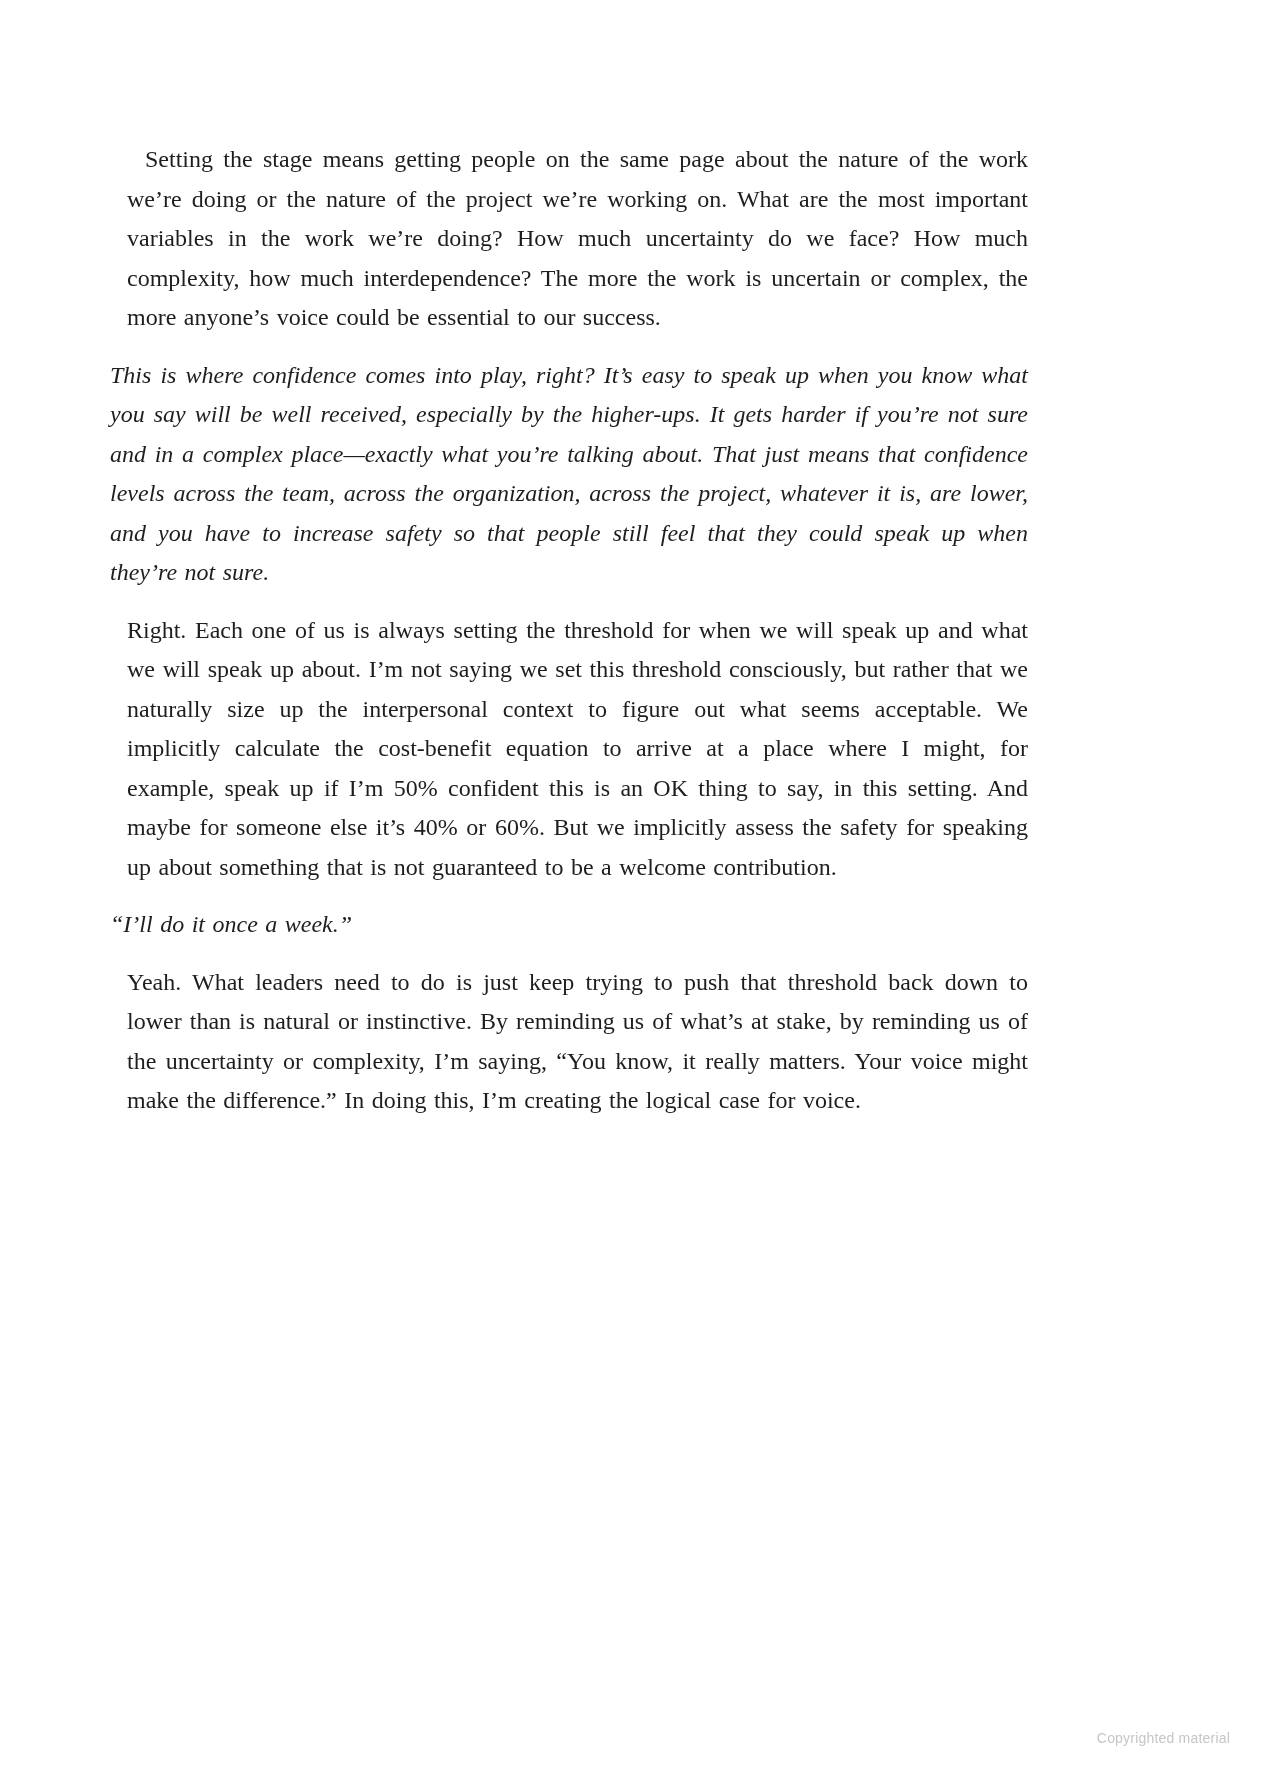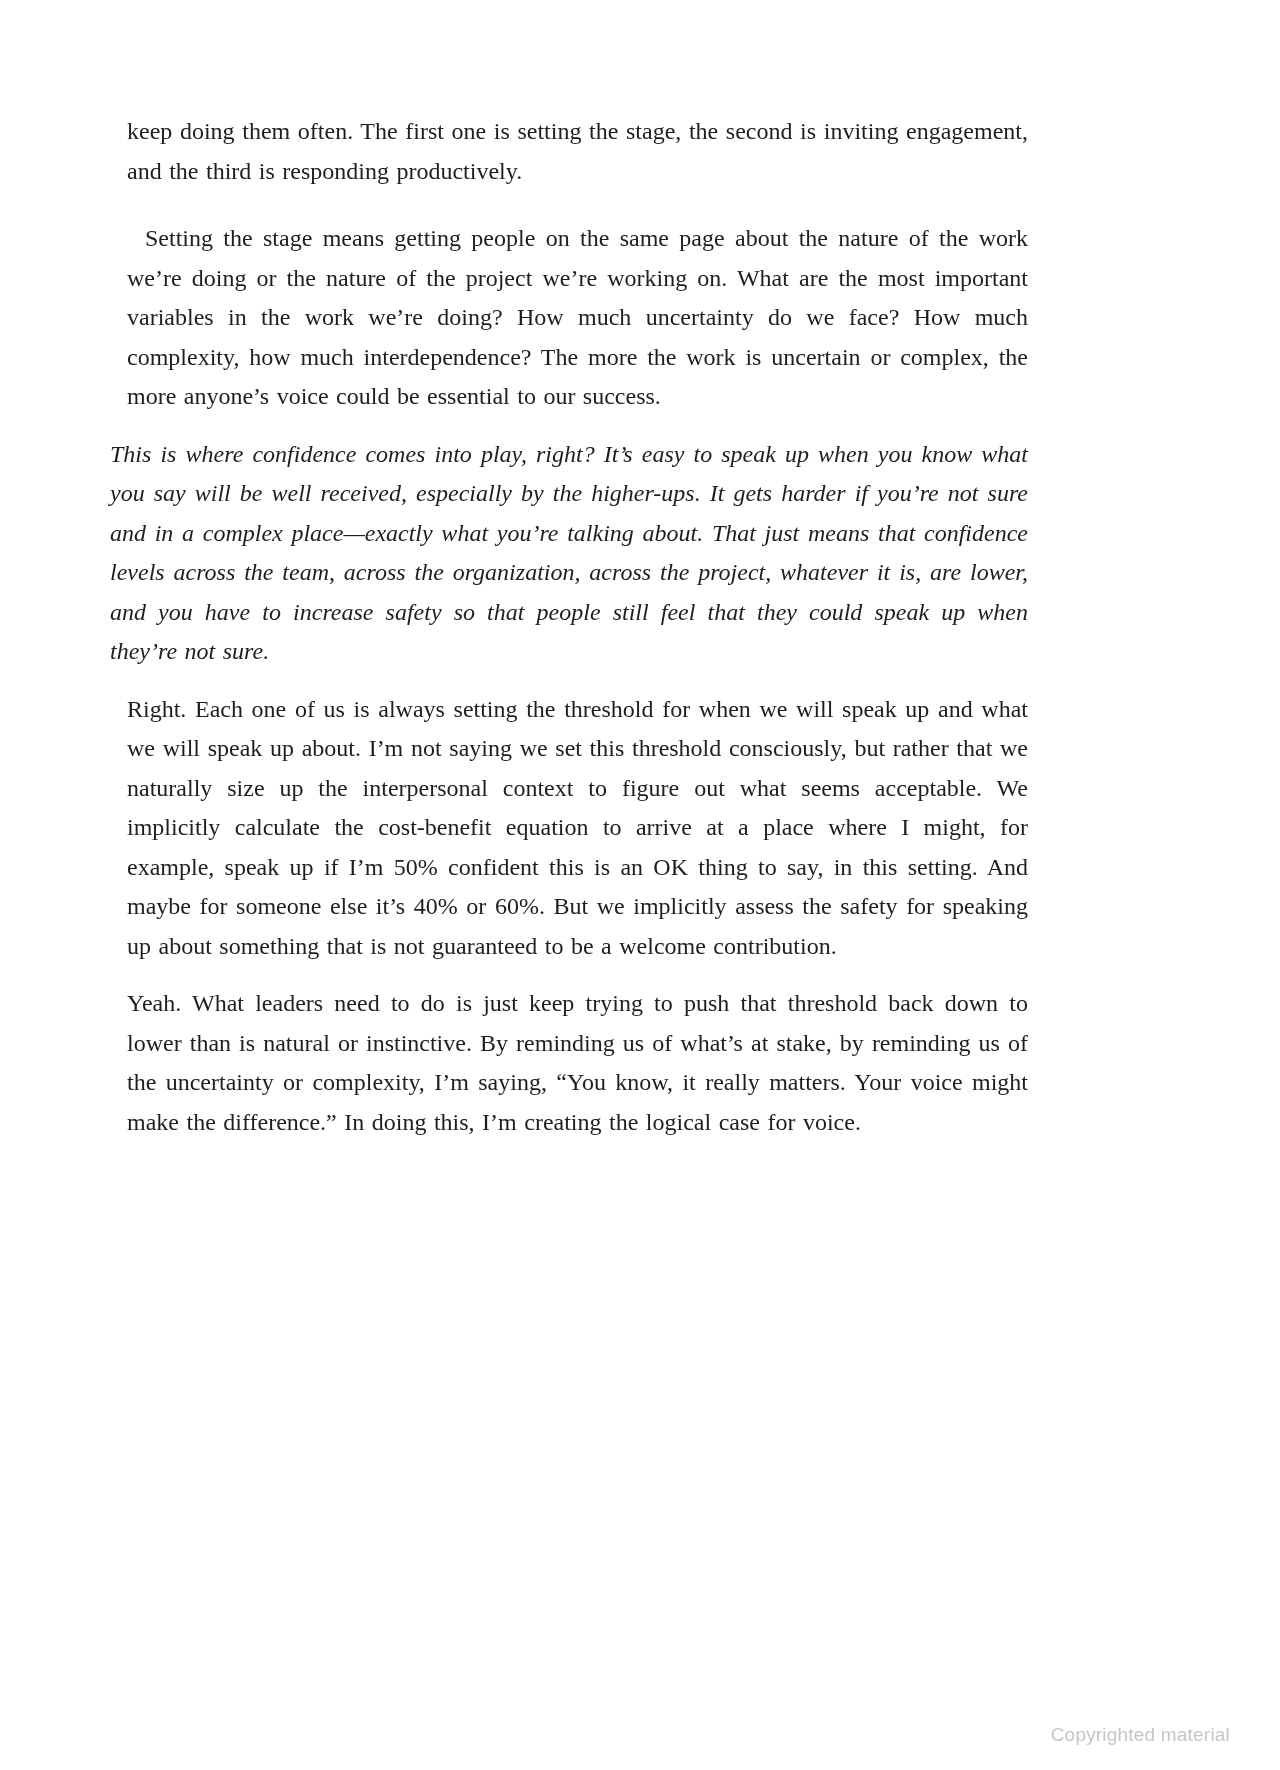--- a/index.html
+++ b/index.html
@@ -44,31 +44,31 @@
   p.question {
     padding-left: 0;
     font-style: italic;
     font-family: Liberation Serif, serif;
   }
   .watermark {
     position: absolute;
     right: 50px;
     bottom: 24px;
     font-family: "Liberation Sans", sans-serif;
-    font-size: 19px;
+    font-size: 14px;
     color: #c6c6c6;
     letter-spacing: 0.2px;
   }
 </style>
 </head>
 <body>
 
 <main class="page">
   <div class="text-column">
 
-  <p class="body">keep doing them often. The first one is setting the stage, the second is inviting engagement, and the third is responding productively.</p>
       <p class="body indent">Setting the stage means getting people on the same page about the nature of the work we’re doing or the nature of the project we’re working on. What are the most important variables in the work we’re doing? How much uncertainty do we face? How much complexity, how much interdependence? The more the work is uncertain or complex, the more anyone’s voice could be essential to our success.</p>
       <p class="question">This is where confidence comes into play, right? It’s easy to speak up when you know what you say will be well received, especially by the higher-ups. It gets harder if you’re not sure and in a complex place—exactly what you’re talking about. That just means that confidence levels across the team, across the organization, across the project, whatever it is, are lower, and you have to increase safety so that people still feel that they could speak up when they’re not sure.</p>
       <p class="body">Right. Each one of us is always setting the threshold for when we will speak up and what we will speak up about. I’m not saying we set this threshold consciously, but rather that we naturally size up the interpersonal context to figure out what seems acceptable. We implicitly calculate the cost-benefit equation to arrive at a place where I might, for example, speak up if I’m 50% confident this is an OK thing to say, in this setting. And maybe for someone else it’s 40% or 60%. But we implicitly assess the safety for speaking up about something that is not guaranteed to be a welcome contribution.</p>
+      <p class="question">“I’ll do it once a week.”</p>
       <p class="body">Yeah. What leaders need to do is just keep trying to push that threshold back down to lower than is natural or instinctive. By reminding us of what’s at stake, by reminding us of the uncertainty or complexity, I’m saying, “You know, it really matters. Your voice might make the difference.” In doing this, I’m creating the logical case for voice.</p>
     </div>
   <div class="watermark">Copyrighted material</div>
 </main>
 
 </body></html>

